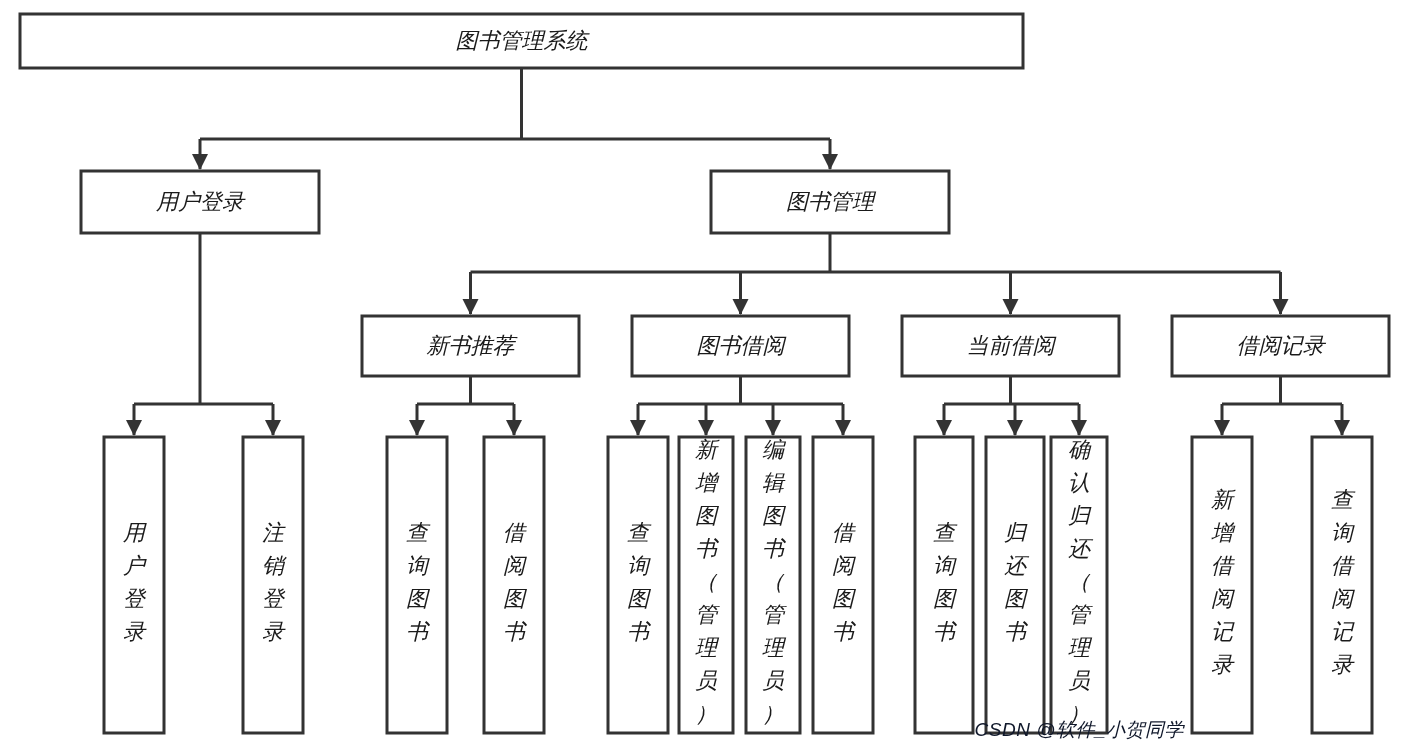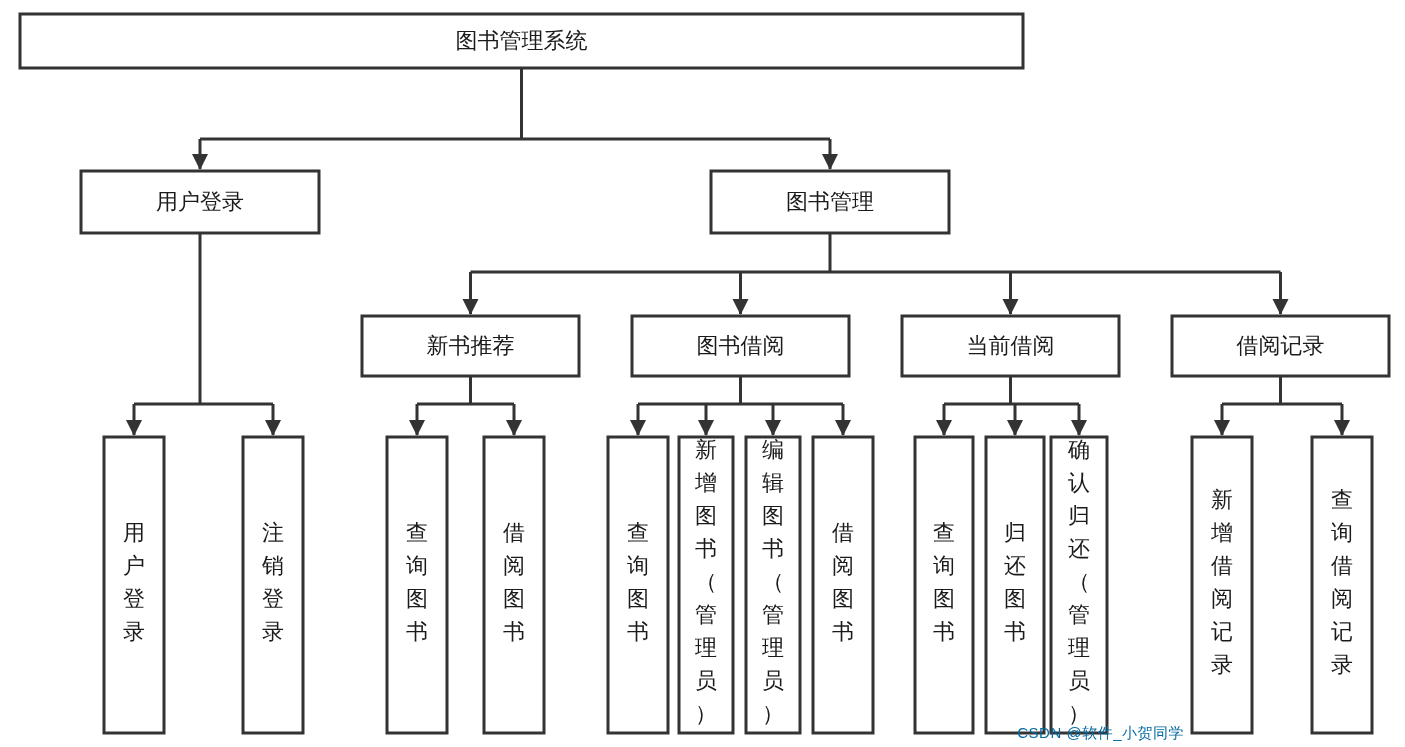--- a/index.html
+++ b/index.html
@@ -11,20 +11,21 @@
     width: 1405px;
     height: 747px;
     font-family: "Liberation Sans", "DejaVu Sans", sans-serif;
     overflow: hidden;
     position: relative;
   }
   #diagram-root {
     position: relative;
     width: 1192px;
     height: 747px;
+    font-style: italic;
   }
   svg.diagram {
     position: absolute;
     top: 0;
     left: 0;
     width: 1405px;
     height: 747px;
   }
   .node-box {
     fill: #ffffff;
@@ -51,22 +52,22 @@
     font-family: "Liberation Sans", "DejaVu Sans", sans-serif;
     font-size: 22px;
     fill: #1a1a1a;
     text-anchor: middle;
   }
   .watermark {
     position: absolute;
     right: 8px;
     bottom: 4px;
     font-family: "Liberation Sans", "DejaVu Sans", sans-serif;
-    font-size: 15px;
-    color: #0369a1;
+    font-size: 19px;
+    color: #0f172a;
     white-space: nowrap;
     letter-spacing: 0.5px;
   }
 </style>
 </head>
 <body>
 
 <div id="diagram-root">
   <svg class="diagram" viewBox="0 0 1405 747" xmlns="http://www.w3.org/2000/svg">
     <g id="connectors-layer">

